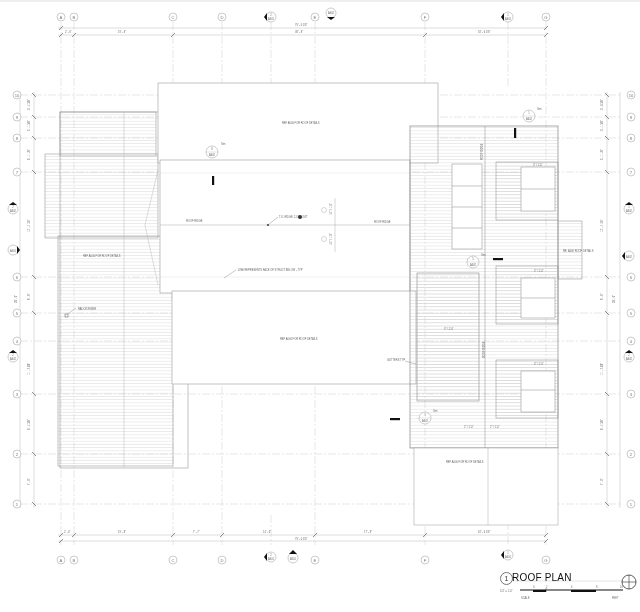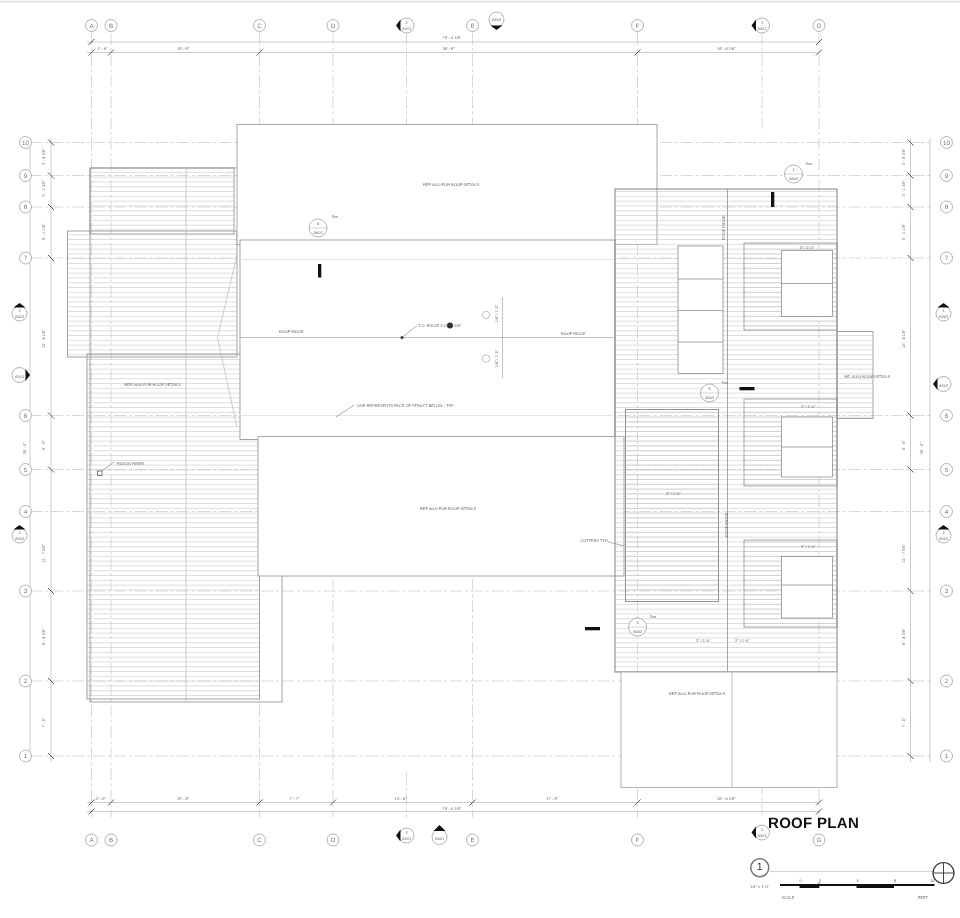--- a/index.html
+++ b/index.html
@@ -1,21 +1,21 @@
 <!DOCTYPE html>
 <html><head>
 <meta charset="utf-8">
 <style>
   html, body { margin:0; padding:0; background:#ffffff; }
   body { width:640px; height:612px; overflow:hidden; position:relative; font-family:"Liberation Sans", sans-serif; }
   #sheet { position:absolute; left:0; top:0; width:640px; height:612px; }
   svg text { font-family:"Liberation Sans", sans-serif; }
   .t-tiny { font-size:2.6px; fill:#666; }
   .t-grid { font-size:4.2px; fill:#777; }
-  .title { position:absolute; left:512px; top:544px; font-size:10px; font-weight:bold; color:#111; letter-spacing:0.2px; }
+  .title { position:absolute; left:512px; top:572px; font-size:10px; font-weight:normal; color:#111; letter-spacing:0.2px; }
   .title-num { position:absolute; left:500px; top:572px; width:11px; height:11px; border:1px solid #777; border-radius:50%; font-size:7px; text-align:center; line-height:11px; color:#333; }
 </style>
 </head>
 <body>
 
 <div id="sheet">
 <svg width="640" height="612" viewBox="0 0 640 612">
   <defs>
     <pattern id="hatch" width="6" height="3.2" patternUnits="userSpaceOnUse">
       <line x1="0" y1="3" x2="6" y2="3" stroke="#c8c8c8" stroke-width="0.5"></line>

